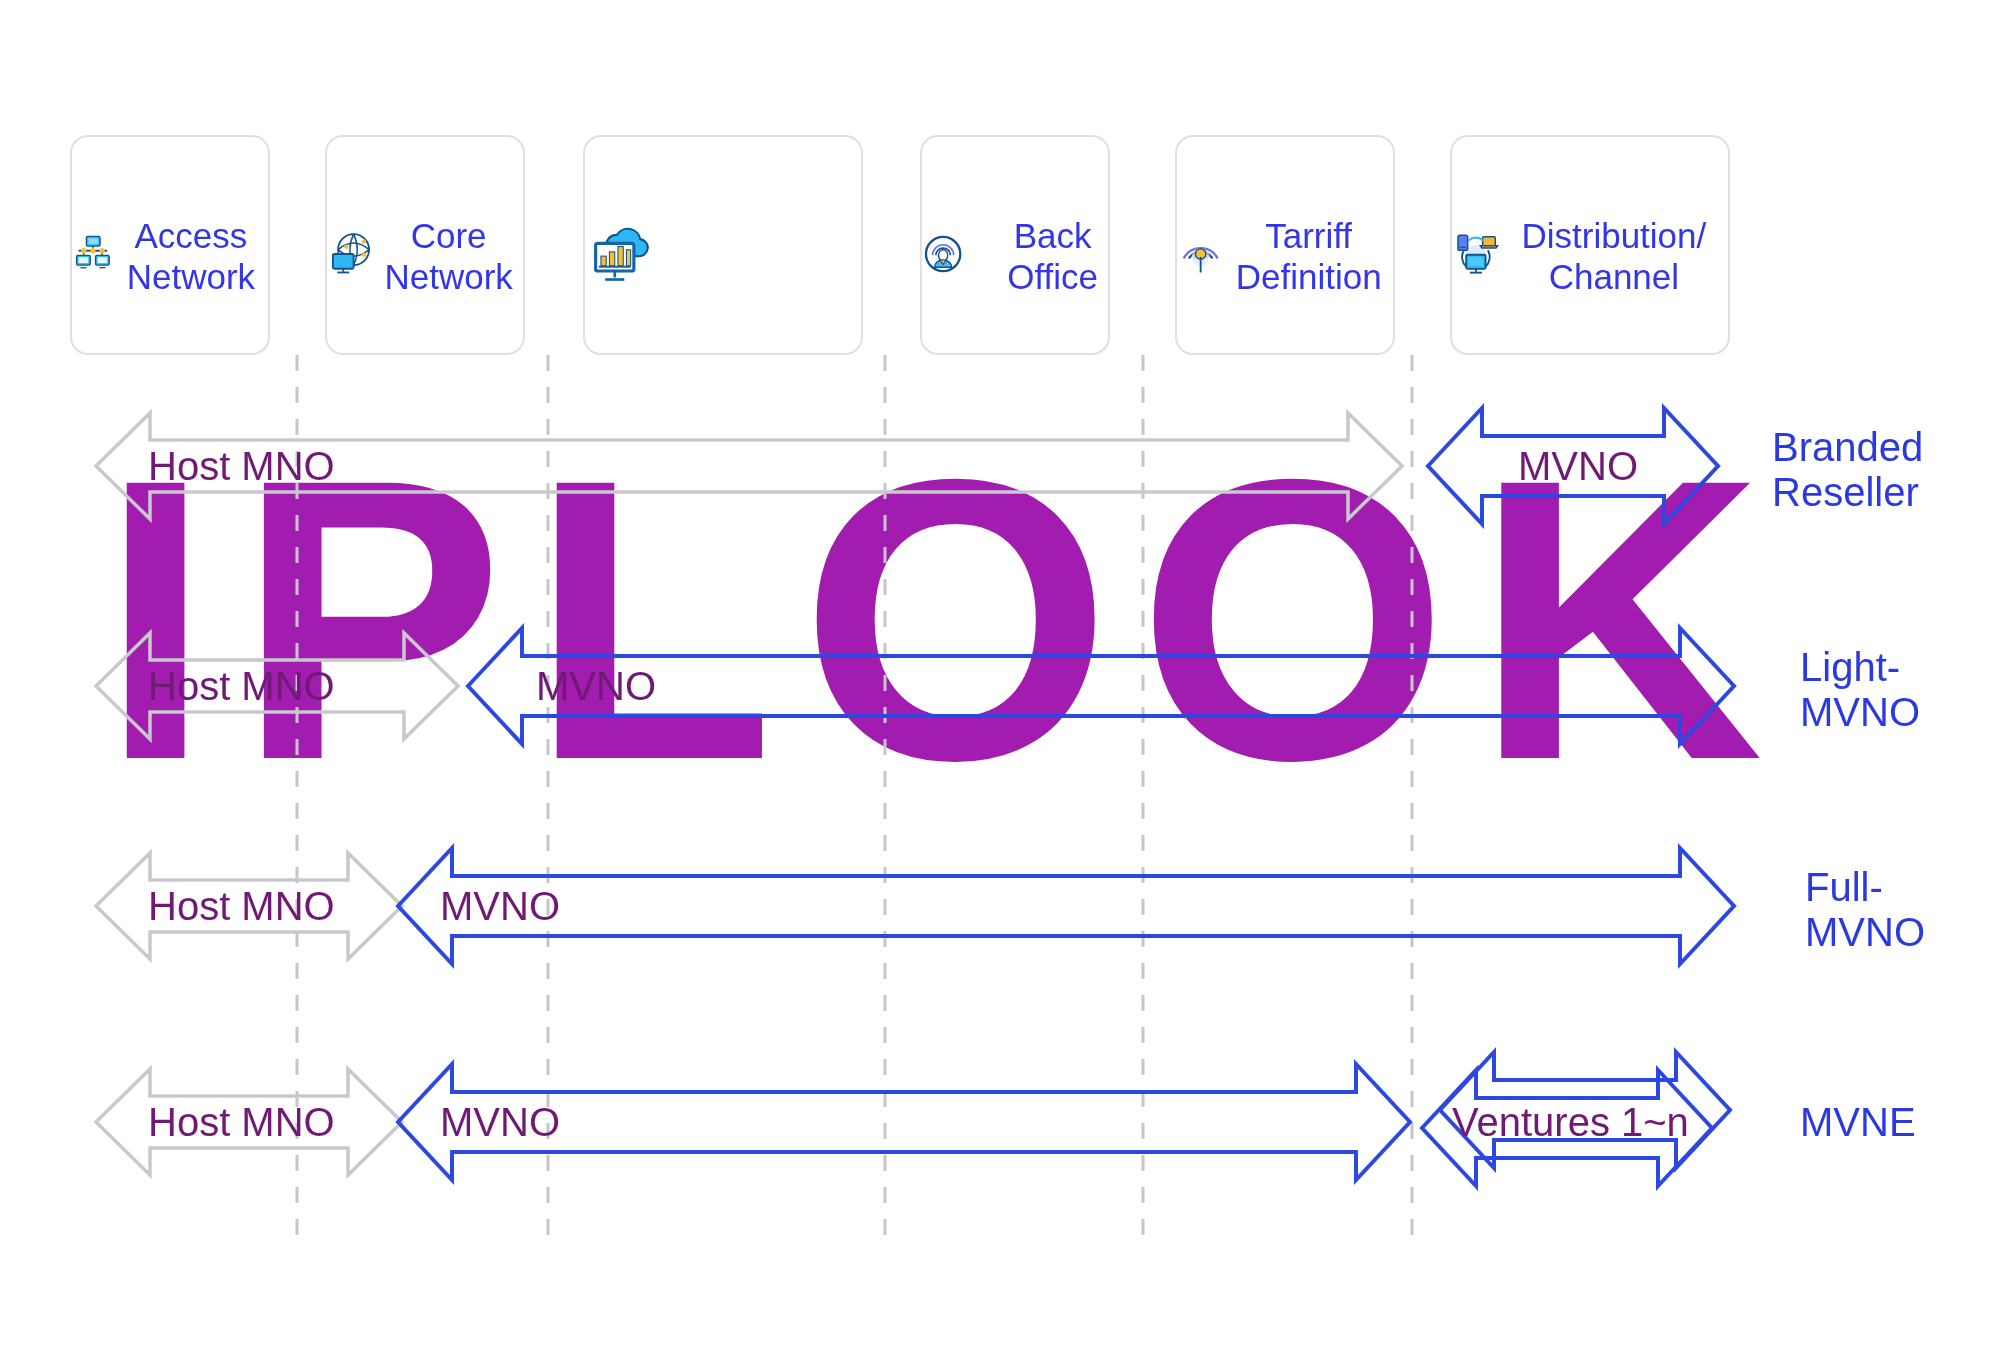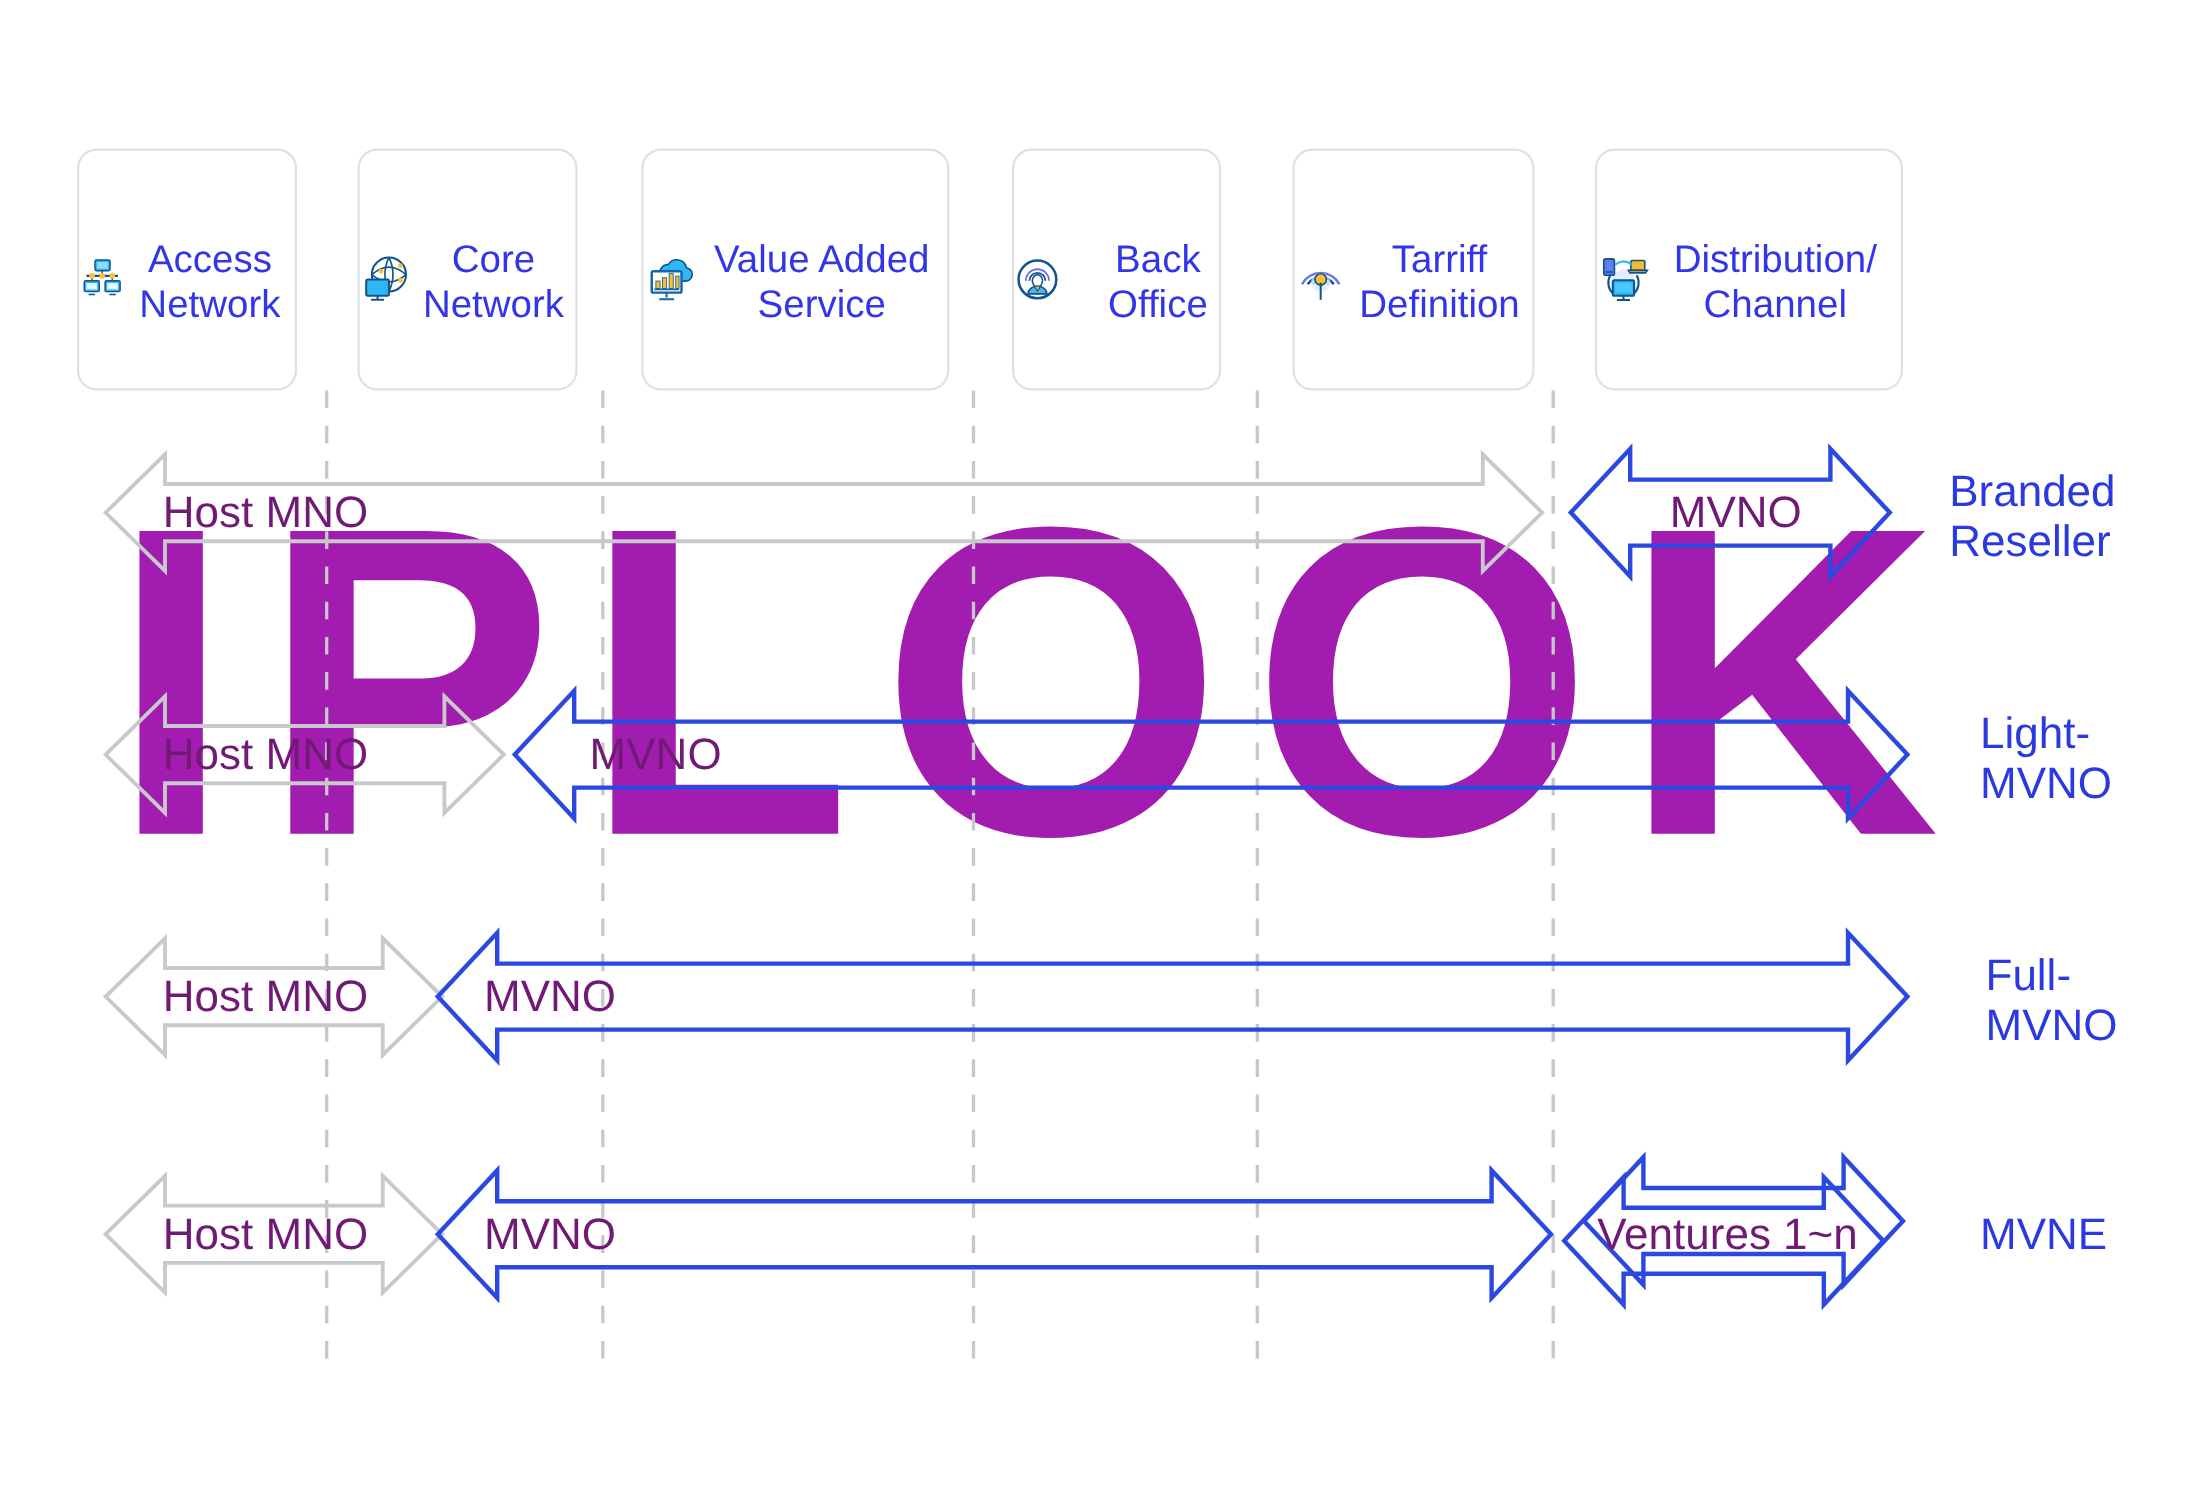--- a/index.html
+++ b/index.html
@@ -144,22 +144,20 @@
         <path d="M20 26 a10 10 0 0 1 10-12 a12 12 0 0 1 22 4 a8 8 0 0 1 -2 16 H22 a8 8 0 0 1 -2 -8 z" fill="#2fb6f5" stroke="#12548c" stroke-width="2"></path>
         <rect x="10" y="22" width="36" height="26" rx="2" fill="#fff" stroke="#1565a8" stroke-width="3"></rect>
         <rect x="15" y="34" width="5" height="9" fill="#fbc02d" stroke="#12548c" stroke-width="1"></rect>
         <rect x="23" y="30" width="5" height="13" fill="#fbc02d" stroke="#12548c" stroke-width="1"></rect>
         <rect x="31" y="25" width="5" height="18" fill="#fbc02d" stroke="#12548c" stroke-width="1"></rect>
         <rect x="39" y="28" width="4" height="15" fill="#fbc02d" stroke="#12548c" stroke-width="1"></rect>
         <line x1="13" y1="44" x2="43" y2="44" stroke="#1565a8" stroke-width="2"></line>
         <line x1="28" y1="48" x2="28" y2="54" stroke="#1565a8" stroke-width="2.5"></line>
         <line x1="19" y1="56" x2="37" y2="56" stroke="#1565a8" stroke-width="2.5"></line>
       </svg>
-      <div class="clabel">Value Added
-Service</div>
     </div>
 
     <div class="card" style="left:920px;width:190px;gap:33px;">
       <svg class="ico" viewBox="0 0 64 64">
         <circle cx="32" cy="32" r="26" fill="none" stroke="#12548c" stroke-width="3.5"></circle>
         <path d="M16 34 a16 16 0 0 1 32 0" fill="none" stroke="#6a72ea" stroke-width="2.5"></path>
         <path d="M21 34 a11 11 0 0 1 22 0" fill="none" stroke="#12548c" stroke-width="2.5"></path>
         <ellipse cx="32" cy="34" rx="7" ry="8.5" fill="#fff" stroke="#12548c" stroke-width="2.2"></ellipse>
         <path d="M19 52 a13 11 0 0 1 26 0 z" fill="#4fb4ef" stroke="#12548c" stroke-width="2.2"></path>
         <path d="M28 42 l4 6 l4 -6" fill="#fbc02d" stroke="#12548c" stroke-width="1.6"></path>

